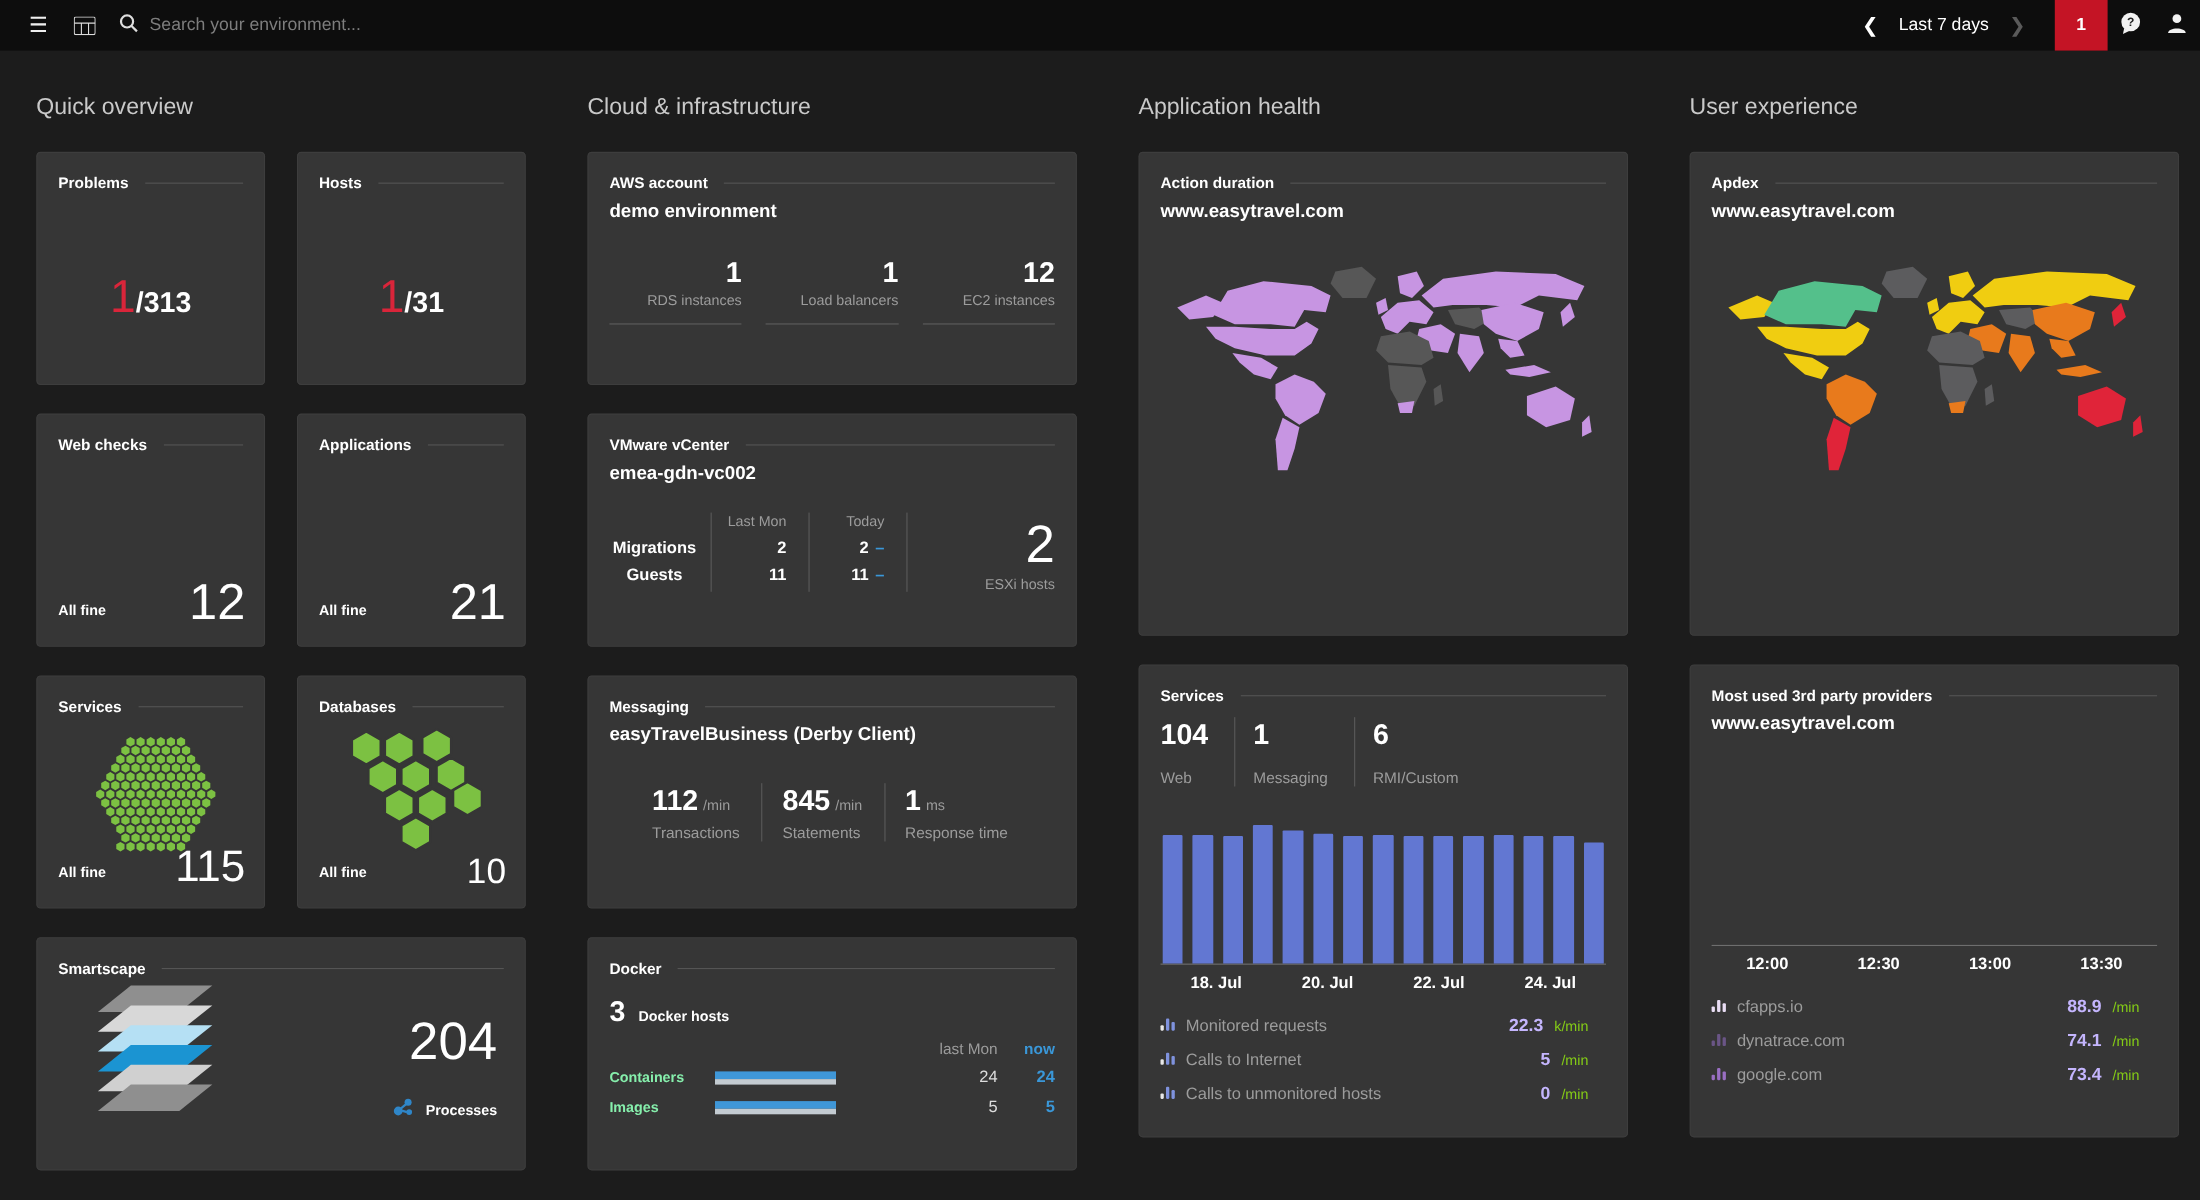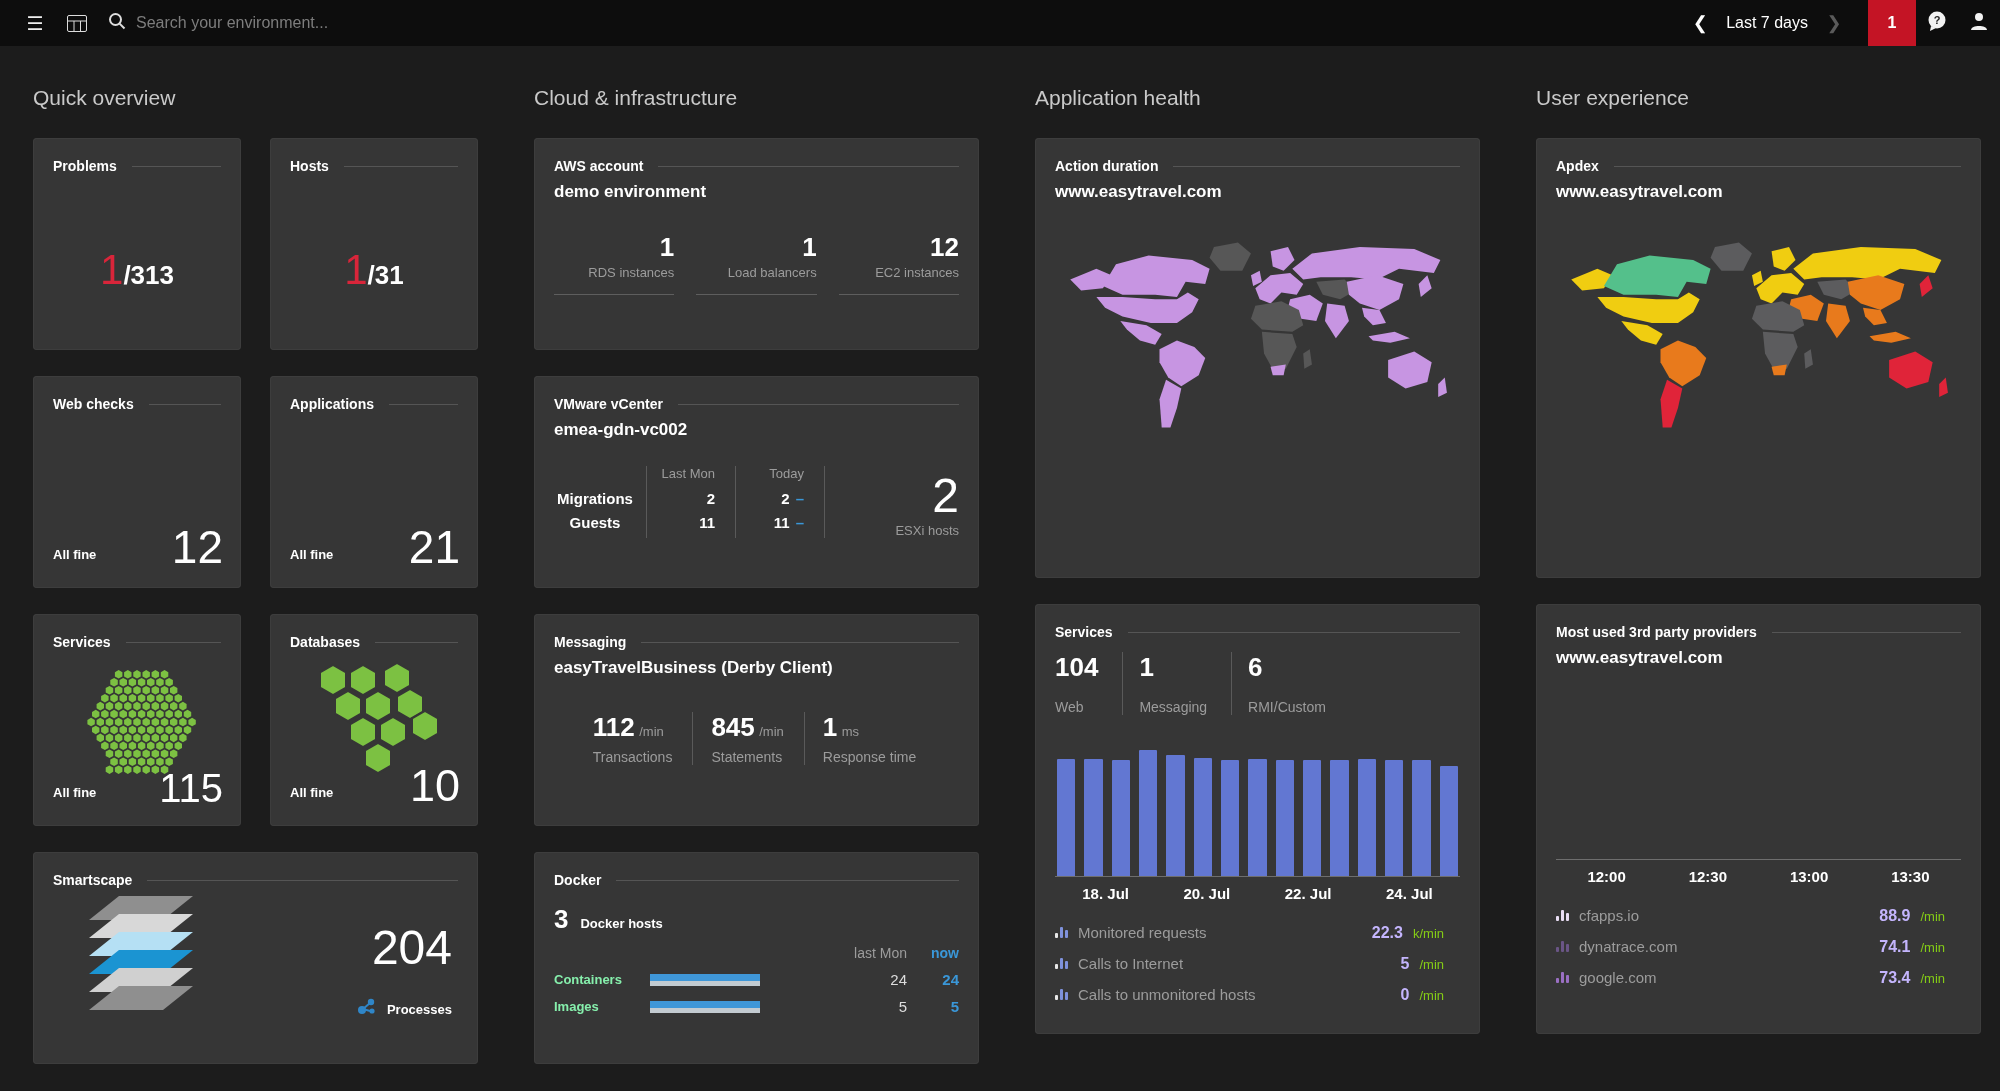--- a/index.html
+++ b/index.html
@@ -376,21 +376,21 @@
               <polygon points="92.0,40.5 92.0,55.5 79.0,63.0 66.0,55.5 66.0,40.5 79.0,33.0" fill="#7cc142" stroke="#363636" stroke-width="2"></polygon>
               <polygon points="124.0,38.5 124.0,53.5 111.0,61.0 98.0,53.5 98.0,38.5 111.0,31.0" fill="#7cc142" stroke="#363636" stroke-width="2"></polygon>
               <polygon points="77.0,66.5 77.0,81.5 64.0,89.0 51.0,81.5 51.0,66.5 64.0,59.0" fill="#7cc142" stroke="#363636" stroke-width="2"></polygon>
               <polygon points="107.0,66.5 107.0,81.5 94.0,89.0 81.0,81.5 81.0,66.5 94.0,59.0" fill="#7cc142" stroke="#363636" stroke-width="2"></polygon>
               <polygon points="139.0,60.5 139.0,75.5 126.0,83.0 113.0,75.5 113.0,60.5 126.0,53.0" fill="#7cc142" stroke="#363636" stroke-width="2"></polygon>
               <polygon points="92.0,92.5 92.0,107.5 79.0,115.0 66.0,107.5 66.0,92.5 79.0,85.0" fill="#7cc142" stroke="#363636" stroke-width="2"></polygon>
             </svg>
           </div>
         <div class="tile-bottom">
           <span class="allfine">All fine</span>
-          <span class="big-count" style="font-size:45px">10</span>
+          <span class="big-count" style="font-size:32px">10</span>
         </div>
       </div>
     </div>
 
     <div class="tile wide h210">
       <div class="tile-head">
           <span class="tile-title">Smartscape</span>
           <span class="tile-rule"></span>
         </div>
       <div class="smart-body">

